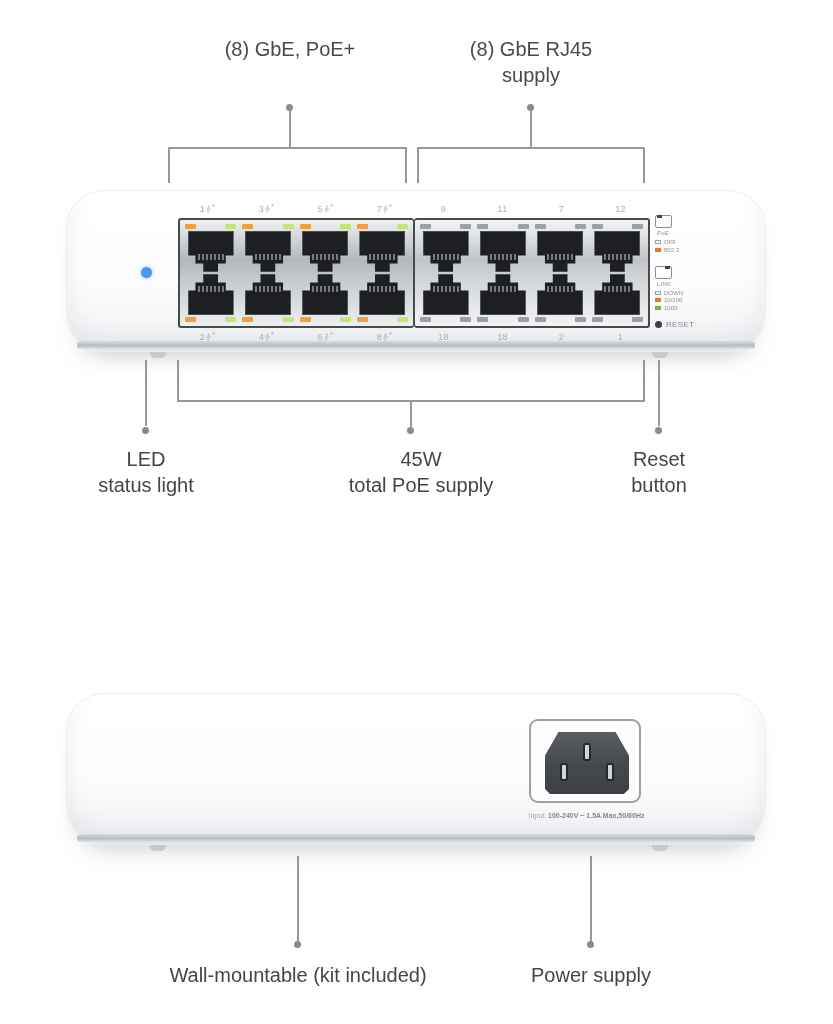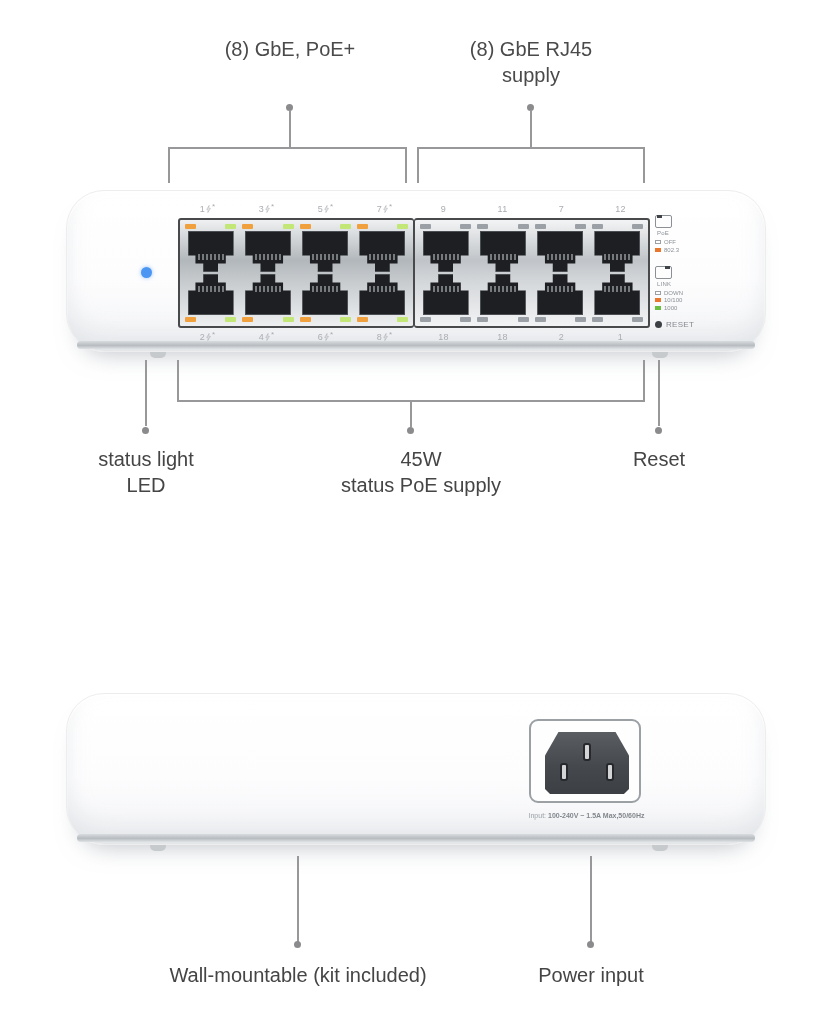--- a/index.html
+++ b/index.html
@@ -336,36 +336,37 @@
     </div>
 
     <div class="base-strip"></div>
   </div>
   <div class="foot" style="left:150px; top:352px;"></div>
   <div class="foot" style="left:652px; top:352px;"></div>
 
   <div class="callout-line" style="left:145px; top:360px; height:66px;"></div>
   <div class="callout-dot" style="left:142px; top:427px;"></div>
   <div class="callout-label" style="left:36px; top:446px; width:220px;">
+    <div class="label-strong">LED</div>
     <div class="label-strong">status light</div>
-    <div class="label-strong">LED</div>
   </div>
 
   <div class="bracket-up" style="left:177px; top:360px; width:468px; height:42px;"></div>
   <div class="callout-line" style="left:410px; top:402px; height:25px;"></div>
   <div class="callout-dot" style="left:407px; top:427px;"></div>
   <div class="callout-label" style="left:301px; top:446px; width:240px;text-align:center;">
     <div class="label-strong">45W</div>
-    <div class="label-strong">status PoE supply</div>
+    <div class="label-strong">total PoE supply</div>
   </div>
 
   <div class="callout-line" style="left:658px; top:360px; height:66px;"></div>
   <div class="callout-dot" style="left:655px; top:427px;"></div>
   <div class="callout-label" style="left:549px; top:446px; width:220px;">
     <div class="label-strong">Reset</div>
+    <div class="label-strong">button</div>
   </div>
 
   <div class="device" style="top:693px; height:152px;">
     <div class="power-inlet">
       <div class="socket">
         <span class="pin pin-center"></span>
         <span class="pin pin-left"></span>
         <span class="pin pin-right"></span>
       </div>
     </div>
@@ -380,16 +381,16 @@
 
   <div class="callout-line" style="left:297px; top:856px; height:87px;"></div>
   <div class="callout-dot" style="left:294px; top:941px;"></div>
   <div class="callout-label" style="left:98px; top:962px; width:400px;">
     <div class="label-strong">Wall-mountable (kit included)</div>
   </div>
 
   <div class="callout-line" style="left:590px; top:856px; height:87px;"></div>
   <div class="callout-dot" style="left:587px; top:941px;"></div>
   <div class="callout-label" style="left:491px; top:962px; width:200px;">
-    <div class="label-strong">Power input</div>
+    <div class="label-strong">Power supply</div>
   </div>
 
 </div>
 
 </body></html>

